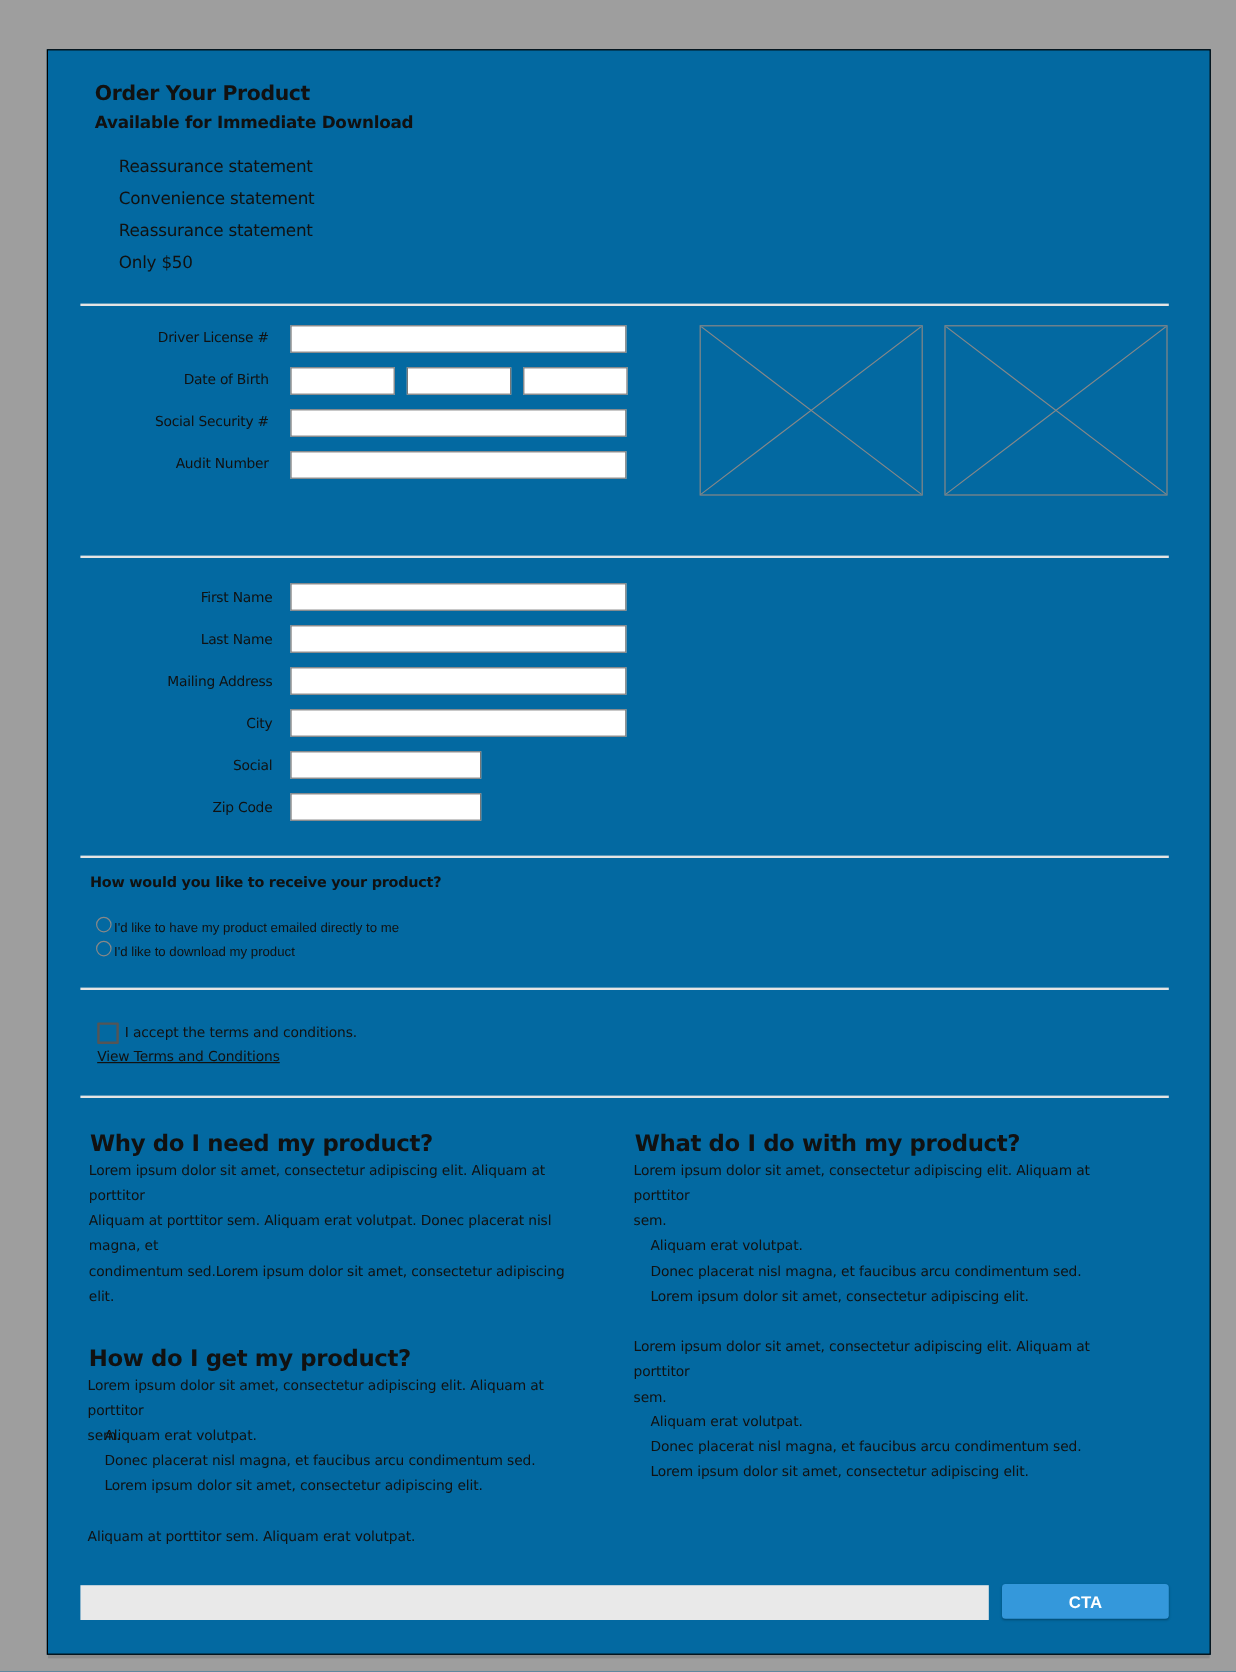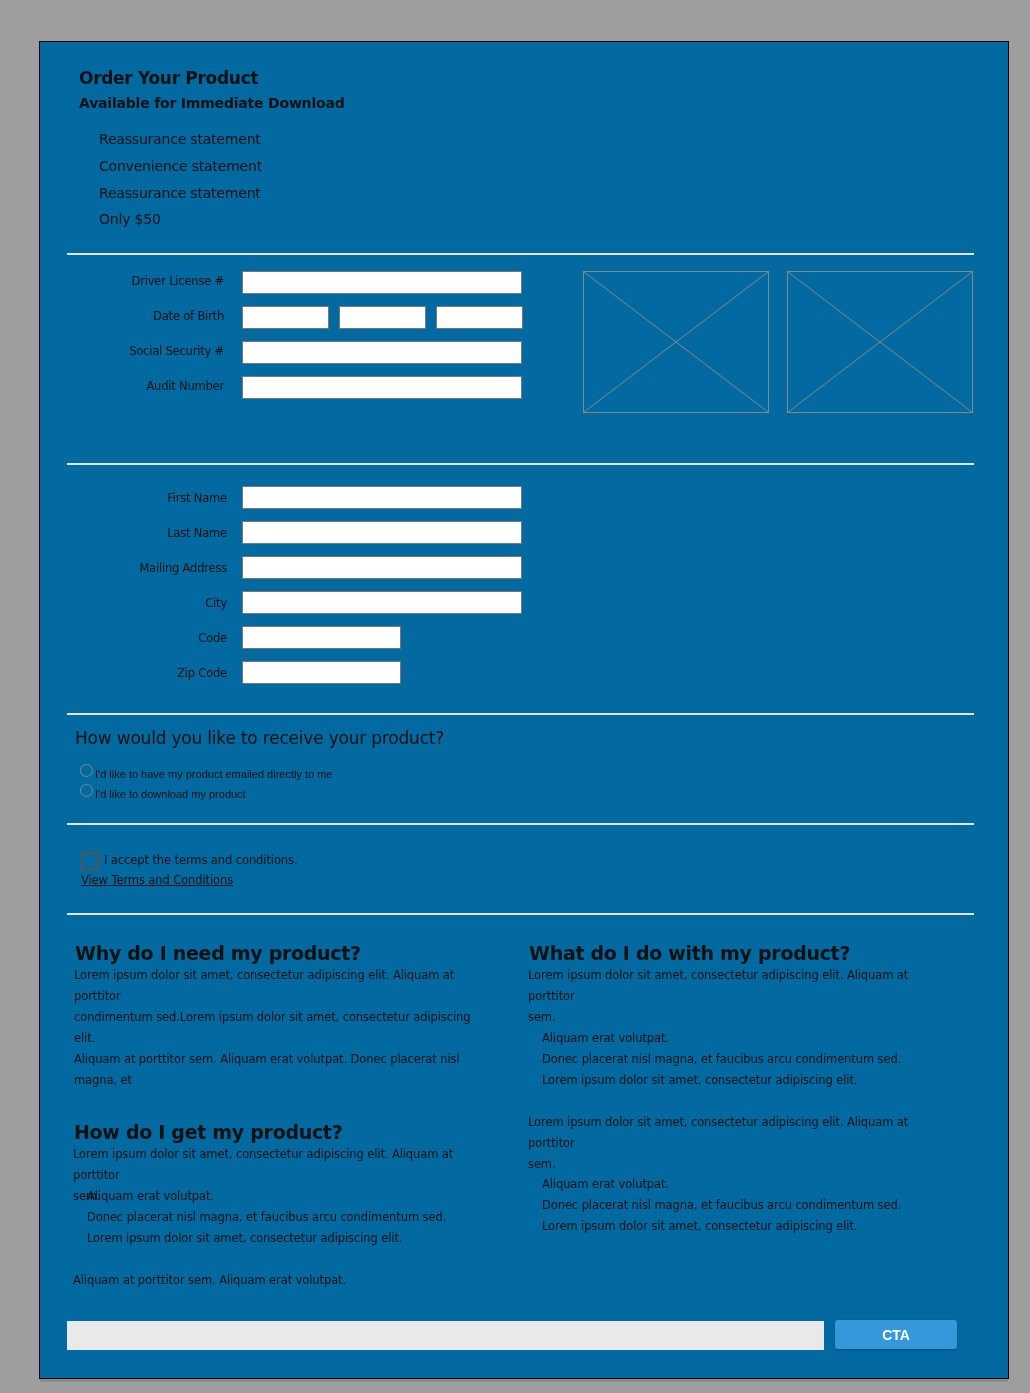--- a/index.html
+++ b/index.html
@@ -20,32 +20,32 @@
   }
   .abs { position: absolute; }
   .title { left: 39px; top: 26px; font-size: 17px; font-weight: bold; letter-spacing: -0.3px; }
   .subtitle { left: 39px; top: 53px; font-size: 14px; font-weight: bold; letter-spacing: -0.2px; }
   .stmt { left: 59px; font-size: 14px; letter-spacing: -0.2px; }
   .divider { left: 27px; width: 907px; height: 2px; background: #e4e4e4; }
   .lbl { font-size: 11.5px; text-align: right; width: 170px; letter-spacing: -0.2px; }
   .inp { border: 1px solid #777; height: 23px; box-sizing: border-box; background: #fff; }
   .ph { border: 1px solid #888; box-sizing: border-box; }
   .ph svg { display: block; width: 100%; height: 100%; }
-  .q-title { left: 35px; top: 686px; font-size: 17px; font-weight: normal; letter-spacing: -0.2px; }
+  .q-title { left: 35px; top: 686px; font-size: 12px; font-weight: bold; letter-spacing: -0.2px; }
   .radio-row { left: 40px; font-family: "Liberation Sans", sans-serif; font-size: 11px; display: flex; align-items: center; }
   .radio { width: 13px; height: 13px; border: 1px solid #888; border-radius: 50%; box-sizing: border-box; margin-right: 2px; position: relative; top: -3px; }
   .checkbox { left: 41px; top: 810px; width: 18px; height: 18px; border: 2px solid #555; box-sizing: border-box; border-radius: 1px; }
   .accept { left: 64px; top: 811px; font-size: 11.5px; letter-spacing: -0.1px; }
   .terms-link { left: 41px; top: 831px; font-size: 11.5px; text-decoration: underline; color: #111; letter-spacing: -0.1px; cursor: pointer; }
   .h3 { font-size: 19px; font-weight: bold; letter-spacing: -0.3px; }
   .para { font-size: 11.5px; line-height: 21px; letter-spacing: -0.1px; }
   .li { font-size: 11.5px; line-height: 21px; letter-spacing: -0.1px; }
   .progress { left: 27px; top: 1279px; width: 757px; height: 29px; background: #e9e9e9; }
   .cta {
-    left: 795px; top: 1278px; width: 122px; height: 29px;
+    left: 795px; top: 1278px; width: 139px; height: 29px;
     background: #3498db; color: #fff; border: none; border-radius: 3px;
     font-family: "Liberation Sans", sans-serif; font-weight: bold; font-size: 14px;
     box-shadow: 0 1px 2px rgba(0,0,0,0.3); cursor: pointer;
     display: flex; align-items: center; justify-content: center;
   }
 </style>
 </head>
 <body>
 
 <div class="card">
@@ -93,21 +93,21 @@
 
   <div class="abs lbl" style="left:17px;top:484px">Last Name</div>
   <input class="abs inp" style="left: 202px; top: 479px; width: 280px;" value="">
 
   <div class="abs lbl" style="left:17px;top:519px">Mailing Address</div>
   <input class="abs inp" style="left: 202px; top: 514px; width: 280px;" value="">
 
   <div class="abs lbl" style="left:17px;top:554px">City</div>
   <input class="abs inp" style="left: 202px; top: 549px; width: 280px;" value="">
 
-  <div class="abs lbl" style="left:17px;top:589px">Code</div>
+  <div class="abs lbl" style="left:17px;top:589px">Social</div>
   <input class="abs inp" style="left: 202px; top: 584px; width: 159px;" value="">
 
   <div class="abs lbl" style="left:17px;top:624px">Zip Code</div>
   <input class="abs inp" style="left: 202px; top: 619px; width: 159px;" value="">
 
   <div class="abs divider" style="top:671px"></div>
 
   <div class="abs q-title">How would you like to receive your product?</div>
   <div class="abs radio-row" style="top:725px">
     <span class="radio"></span>
@@ -122,22 +122,22 @@
 
   <div class="abs checkbox"></div>
   <div class="abs accept">I accept the terms and conditions.</div>
   <a class="abs terms-link">View Terms and Conditions</a>
 
   <div class="abs divider" style="top:871px"></div>
 
   <div class="abs h3" style="left:35px;top:900px">Why do I need my product?</div>
   <div class="abs para" style="left:34px;top:923px;width:420px">
     <div>Lorem ipsum dolor sit amet, consectetur adipiscing elit. Aliquam at porttitor</div>
+    <div>Aliquam at porttitor sem. Aliquam erat volutpat. Donec placerat nisl magna, et</div>
     <div>condimentum sed.Lorem ipsum dolor sit amet, consectetur adipiscing elit.</div>
-    <div>Aliquam at porttitor sem. Aliquam erat volutpat. Donec placerat nisl magna, et</div>
   </div>
 
   <div class="abs h3" style="left:34px;top:1079px">How do I get my product?</div>
   <div class="abs para" style="left:33px;top:1102px;width:420px">
     <div>Lorem ipsum dolor sit amet, consectetur adipiscing elit. Aliquam at porttitor</div>
     <div>sem.</div>
   </div>
   <div class="abs li" style="left:47px;top:1144px">
     <div>Aliquam erat volutpat.</div>
     <div>Donec placerat nisl magna, et faucibus arcu condimentum sed.</div>

